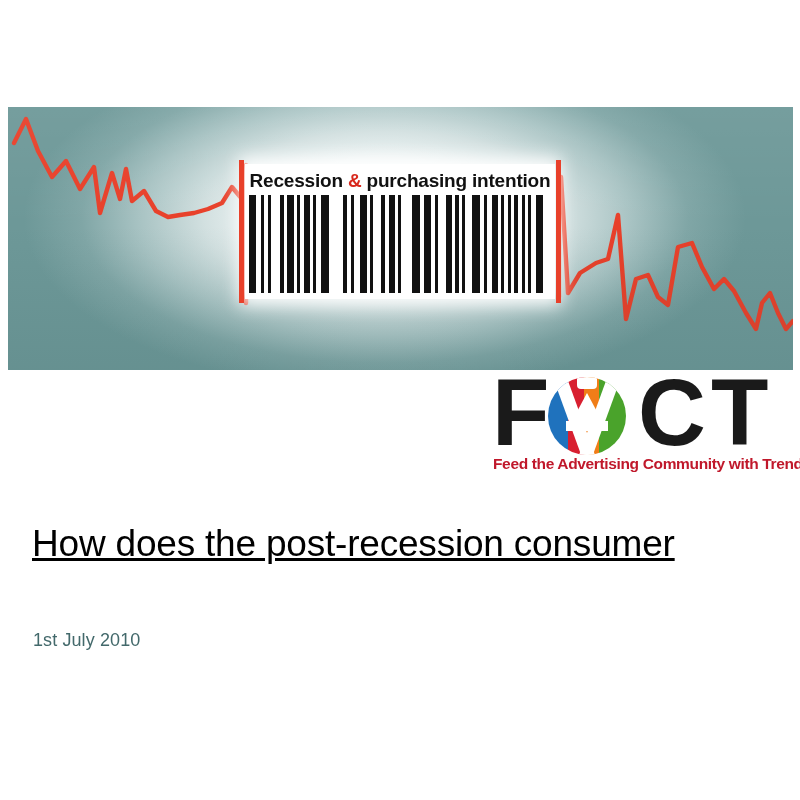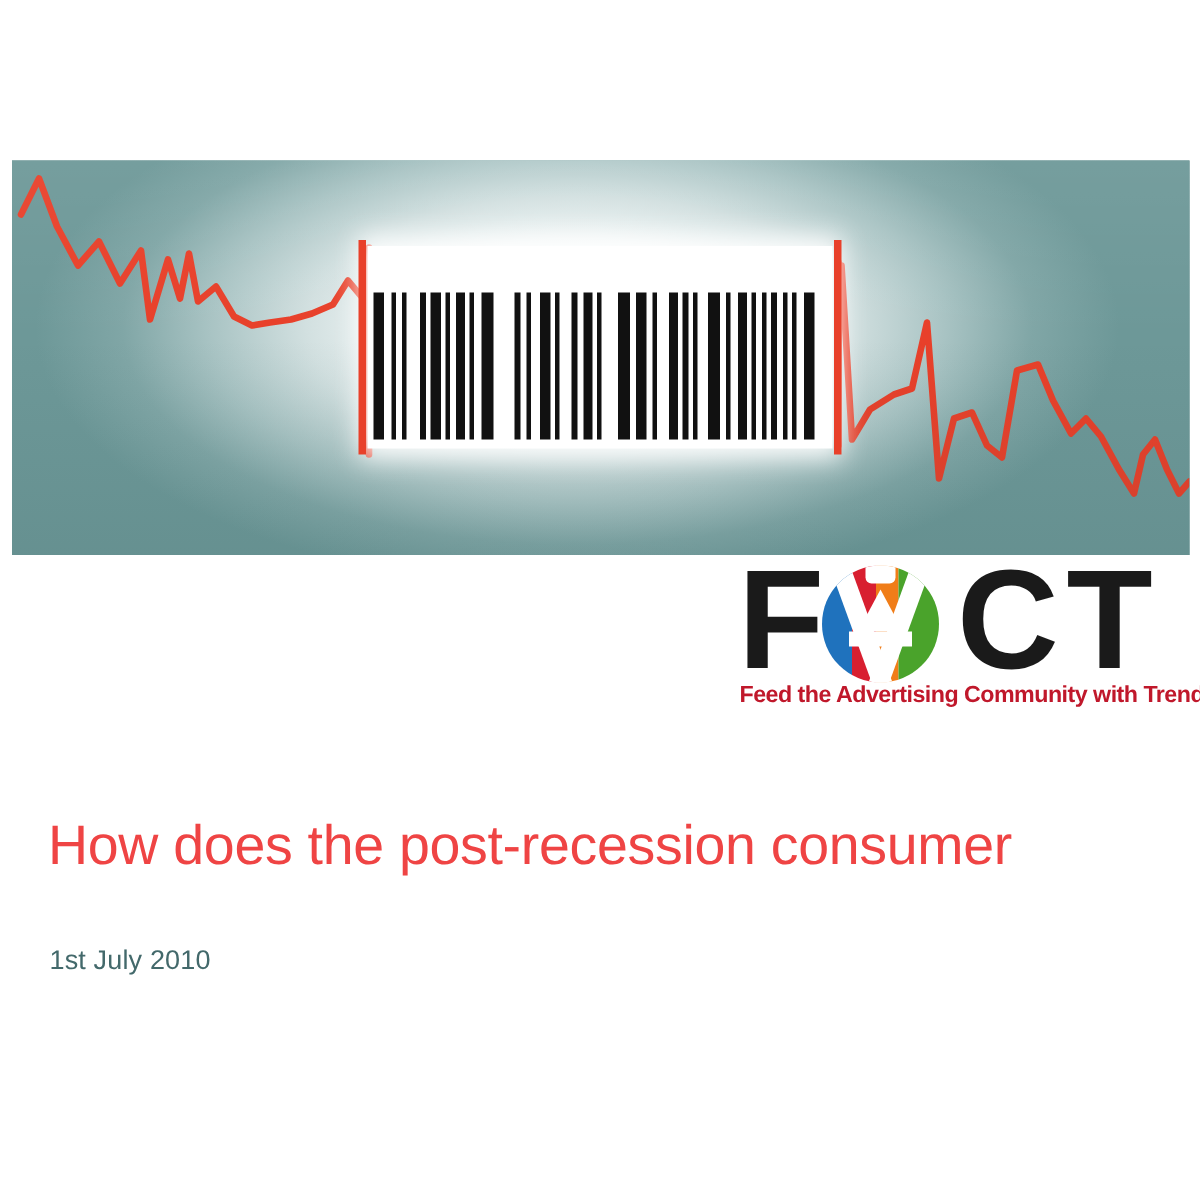--- a/index.html
+++ b/index.html
@@ -191,27 +191,28 @@
     font-size: 15.5px;
     letter-spacing: -0.35px;
     color: #c0182b;
     white-space: nowrap;
   }
 
   
   #headline {
     position: absolute;
     left: 32px;
-    top: 540px;
+    top: 520px;
     width: 720px;
     font-family: "Liberation Sans", sans-serif;
     font-size: 37px;
     line-height: 47px;
-    color: #ef4444;
+    color: #000000;
     letter-spacing: -0.2px;
+    text-decoration: underline;
   }
   #headline .hl-line { display: block; }
 
   #subdate {
     position: absolute;
     left: 33px;
     top: 628px;
     font-family: "Liberation Sans", sans-serif;
     font-size: 18px;
     line-height: 24px;
@@ -235,20 +236,23 @@
     <line x1="551" y1="68" x2="551" y2="190" stroke="#e8402a" stroke-width="4.4" stroke-linecap="round"></line>
   </svg>
 
   <div id="banner-sheen"></div>
 </div>
 
 <div id="barcode-block">
   <div id="barcode-red-left"></div>
   <div id="barcode-red-right"></div>
 
+  <div id="barcode-title">
+    <span>Recession </span><span class="amp">&amp;</span><span> purchasing intention</span>
+  </div>
 
   <div id="barcode-bars">
     <i style="width:7px"></i>
       <i class="sp" style="width:5px"></i>
     <i style="width:3px"></i>
       <i class="sp" style="width:4px"></i>
     <i style="width:3px"></i>
       <i class="sp" style="width:9px"></i>
     <i style="width:4px"></i>
       <i class="sp" style="width:3px"></i>

